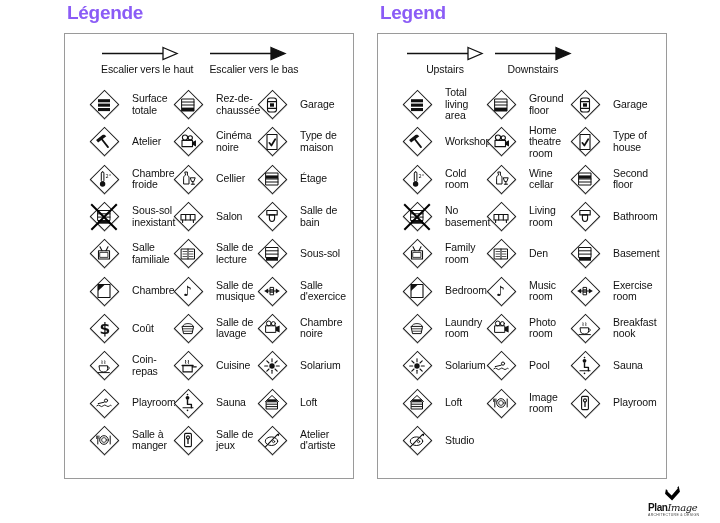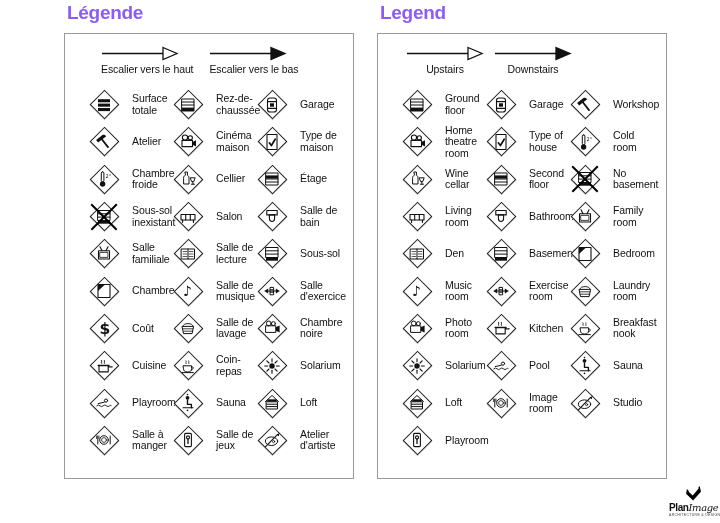--- a/index.html
+++ b/index.html
@@ -35,21 +35,21 @@
     box-shadow:0.5px 0.5px 0 #aaa;
   }
   .dia svg { position:absolute; left:3px; top:3px; width:24px; height:24px; }
   .cross { position:absolute; inset:0; pointer-events:none; }
   .cross::before, .cross::after {
     content:""; position:absolute; left:-3px; right:-3px; top:14px; height:1.8px; background:#000;
   }
   .cross::before { transform:rotate(45deg); }
   .cross::after  { transform:rotate(-45deg); }
   .label { font-size:10.5px; line-height:11.5px; white-space:pre-line; letter-spacing:-0.1px; }
-  .logo { position:absolute; right:3px; bottom:6px; width:48px; text-align:center; line-height:1; }
+  .logo { position:absolute; right:24px; bottom:6px; width:48px; text-align:center; line-height:1; }
   .logo-mark { width:21px; height:21px; margin:0 auto; display:block; }
   .logo-name { font-size:10px; white-space:nowrap; }
   .logo-name .b { font-weight:700; letter-spacing:-0.4px; }
   .logo-name .i { font-family:"DejaVu Serif", serif; font-style:italic; letter-spacing:-0.4px; }
   .logo-tag { font-size:3.5px; letter-spacing:0.3px; color:#444; margin-top:1px; white-space:nowrap; }
   .defs { position:absolute; width:0; height:0; overflow:hidden; }
 </style>
 </head>
 <body>
 
@@ -286,21 +286,21 @@
     </span>
     <span class="label">Atelier</span>
   </div>
         <div class="cell">
     <span class="dia">
       <svg viewBox="0 0 24 24" aria-hidden="true">
               <use href="#i-projector"></use>
             </svg>
     </span>
     <span class="label">Cinéma
-maison</span>
+noire</span>
   </div>
         <div class="cell">
     <span class="dia">
       <svg viewBox="0 0 24 24" aria-hidden="true">
               <use href="#i-doc-check"></use>
             </svg>
     </span>
     <span class="label">Type de
 maison</span>
   </div>
@@ -430,33 +430,33 @@
       <svg viewBox="0 0 24 24" aria-hidden="true">
               <use href="#i-camera"></use>
             </svg>
     </span>
     <span class="label">Chambre
 noire</span>
   </div>
         <div class="cell">
     <span class="dia">
       <svg viewBox="0 0 24 24" aria-hidden="true">
-              <use href="#i-pot"></use>
-            </svg>
-    </span>
-    <span class="label">Cuisine</span>
-  </div>
-        <div class="cell">
-    <span class="dia">
-      <svg viewBox="0 0 24 24" aria-hidden="true">
               <use href="#i-cup"></use>
             </svg>
     </span>
     <span class="label">Coin-
 repas</span>
+  </div>
+        <div class="cell">
+    <span class="dia">
+      <svg viewBox="0 0 24 24" aria-hidden="true">
+              <use href="#i-pot"></use>
+            </svg>
+    </span>
+    <span class="label">Cuisine</span>
   </div>
         <div class="cell">
     <span class="dia">
       <svg viewBox="0 0 24 24" aria-hidden="true">
               <use href="#i-sun"></use>
             </svg>
     </span>
     <span class="label">Solarium</span>
   </div>
         <div class="cell">
@@ -530,20 +530,30 @@
           <line x1="1" y1="7.5" x2="62" y2="7.5" stroke="#111" stroke-width="1.6"></line>
           <polygon points="62,1.5 76,7.5 62,13.5" fill="#111" stroke="#111" stroke-width="1.3"></polygon>
         </svg>
         <span class="alabel">Downstairs</span>
       </div>
     </div>
     <div class="grid">
         <div class="cell">
     <span class="dia">
       <svg viewBox="0 0 24 24" aria-hidden="true">
+              <use href="#i-floors-total"></use>
+            </svg>
+    </span>
+    <span class="label">Total
+living
+area</span>
+  </div>
+        <div class="cell">
+    <span class="dia">
+      <svg viewBox="0 0 24 24" aria-hidden="true">
               <use href="#i-floor-ground"></use>
             </svg>
     </span>
     <span class="label">Ground
 floor</span>
   </div>
         <div class="cell">
     <span class="dia">
       <svg viewBox="0 0 24 24" aria-hidden="true">
               <use href="#i-garage"></use>
@@ -697,28 +707,20 @@
       <svg viewBox="0 0 24 24" aria-hidden="true">
               <use href="#i-camera"></use>
             </svg>
     </span>
     <span class="label">Photo
 room</span>
   </div>
         <div class="cell">
     <span class="dia">
       <svg viewBox="0 0 24 24" aria-hidden="true">
-              <use href="#i-pot"></use>
-            </svg>
-    </span>
-    <span class="label">Kitchen</span>
-  </div>
-        <div class="cell">
-    <span class="dia">
-      <svg viewBox="0 0 24 24" aria-hidden="true">
               <use href="#i-cup"></use>
             </svg>
     </span>
     <span class="label">Breakfast
 nook</span>
   </div>
         <div class="cell">
     <span class="dia">
       <svg viewBox="0 0 24 24" aria-hidden="true">
               <use href="#i-sun"></use>
@@ -755,32 +757,32 @@
       <svg viewBox="0 0 24 24" aria-hidden="true">
               <use href="#i-dining"></use>
             </svg>
     </span>
     <span class="label">Image
 room</span>
   </div>
         <div class="cell">
     <span class="dia">
       <svg viewBox="0 0 24 24" aria-hidden="true">
+              <use href="#i-playroom"></use>
+            </svg>
+    </span>
+    <span class="label">Playroom</span>
+  </div>
+        <div class="cell">
+    <span class="dia">
+      <svg viewBox="0 0 24 24" aria-hidden="true">
               <use href="#i-palette"></use>
             </svg>
     </span>
     <span class="label">Studio</span>
-  </div>
-        <div class="cell">
-    <span class="dia">
-      <svg viewBox="0 0 24 24" aria-hidden="true">
-              <use href="#i-playroom"></use>
-            </svg>
-    </span>
-    <span class="label">Playroom</span>
   </div>
       </div>
   </div>
 </div>
 
 <div class="logo">
   <svg class="logo-mark" viewBox="0 0 24 24">
     <path d="M4.5,8 L11,14.5 L19,4.5 L20.5,11 L11.5,21 L3.5,13.5 Z" fill="#000"></path>
     <path d="M6.8,10.2 L11,14.3 L17.5,6.5" stroke="#fff" stroke-width="1.6" fill="none"></path>
   </svg>

